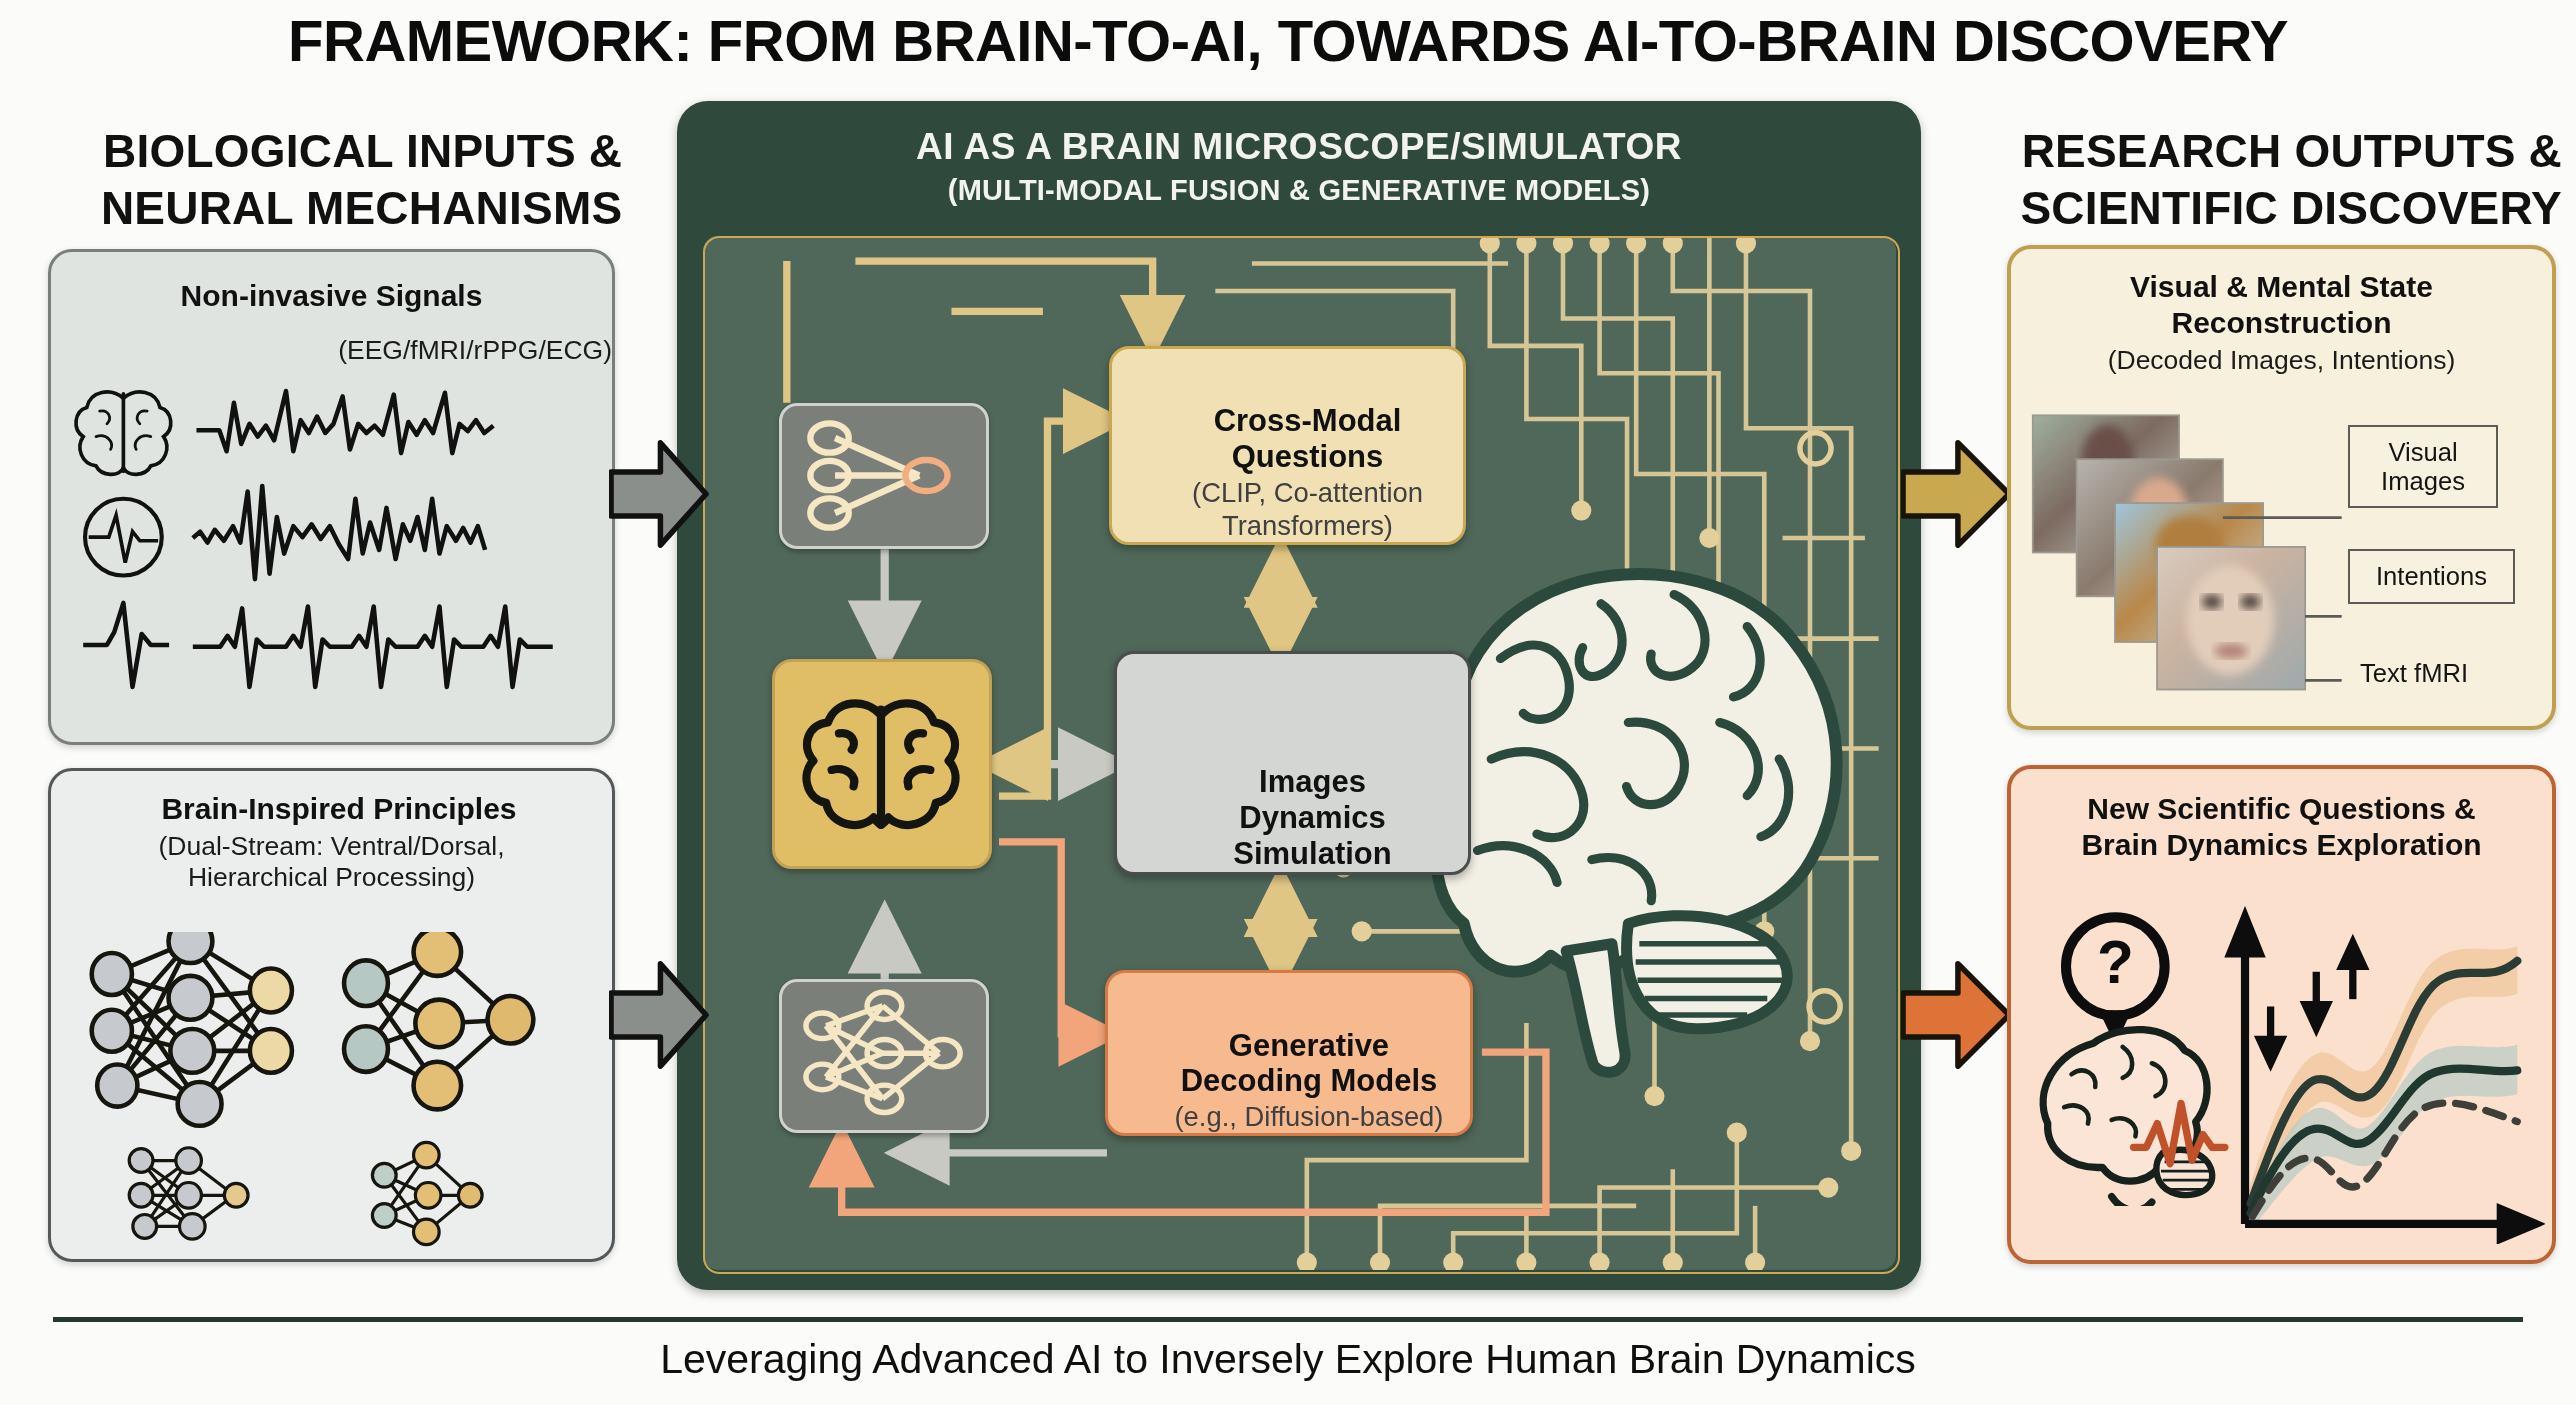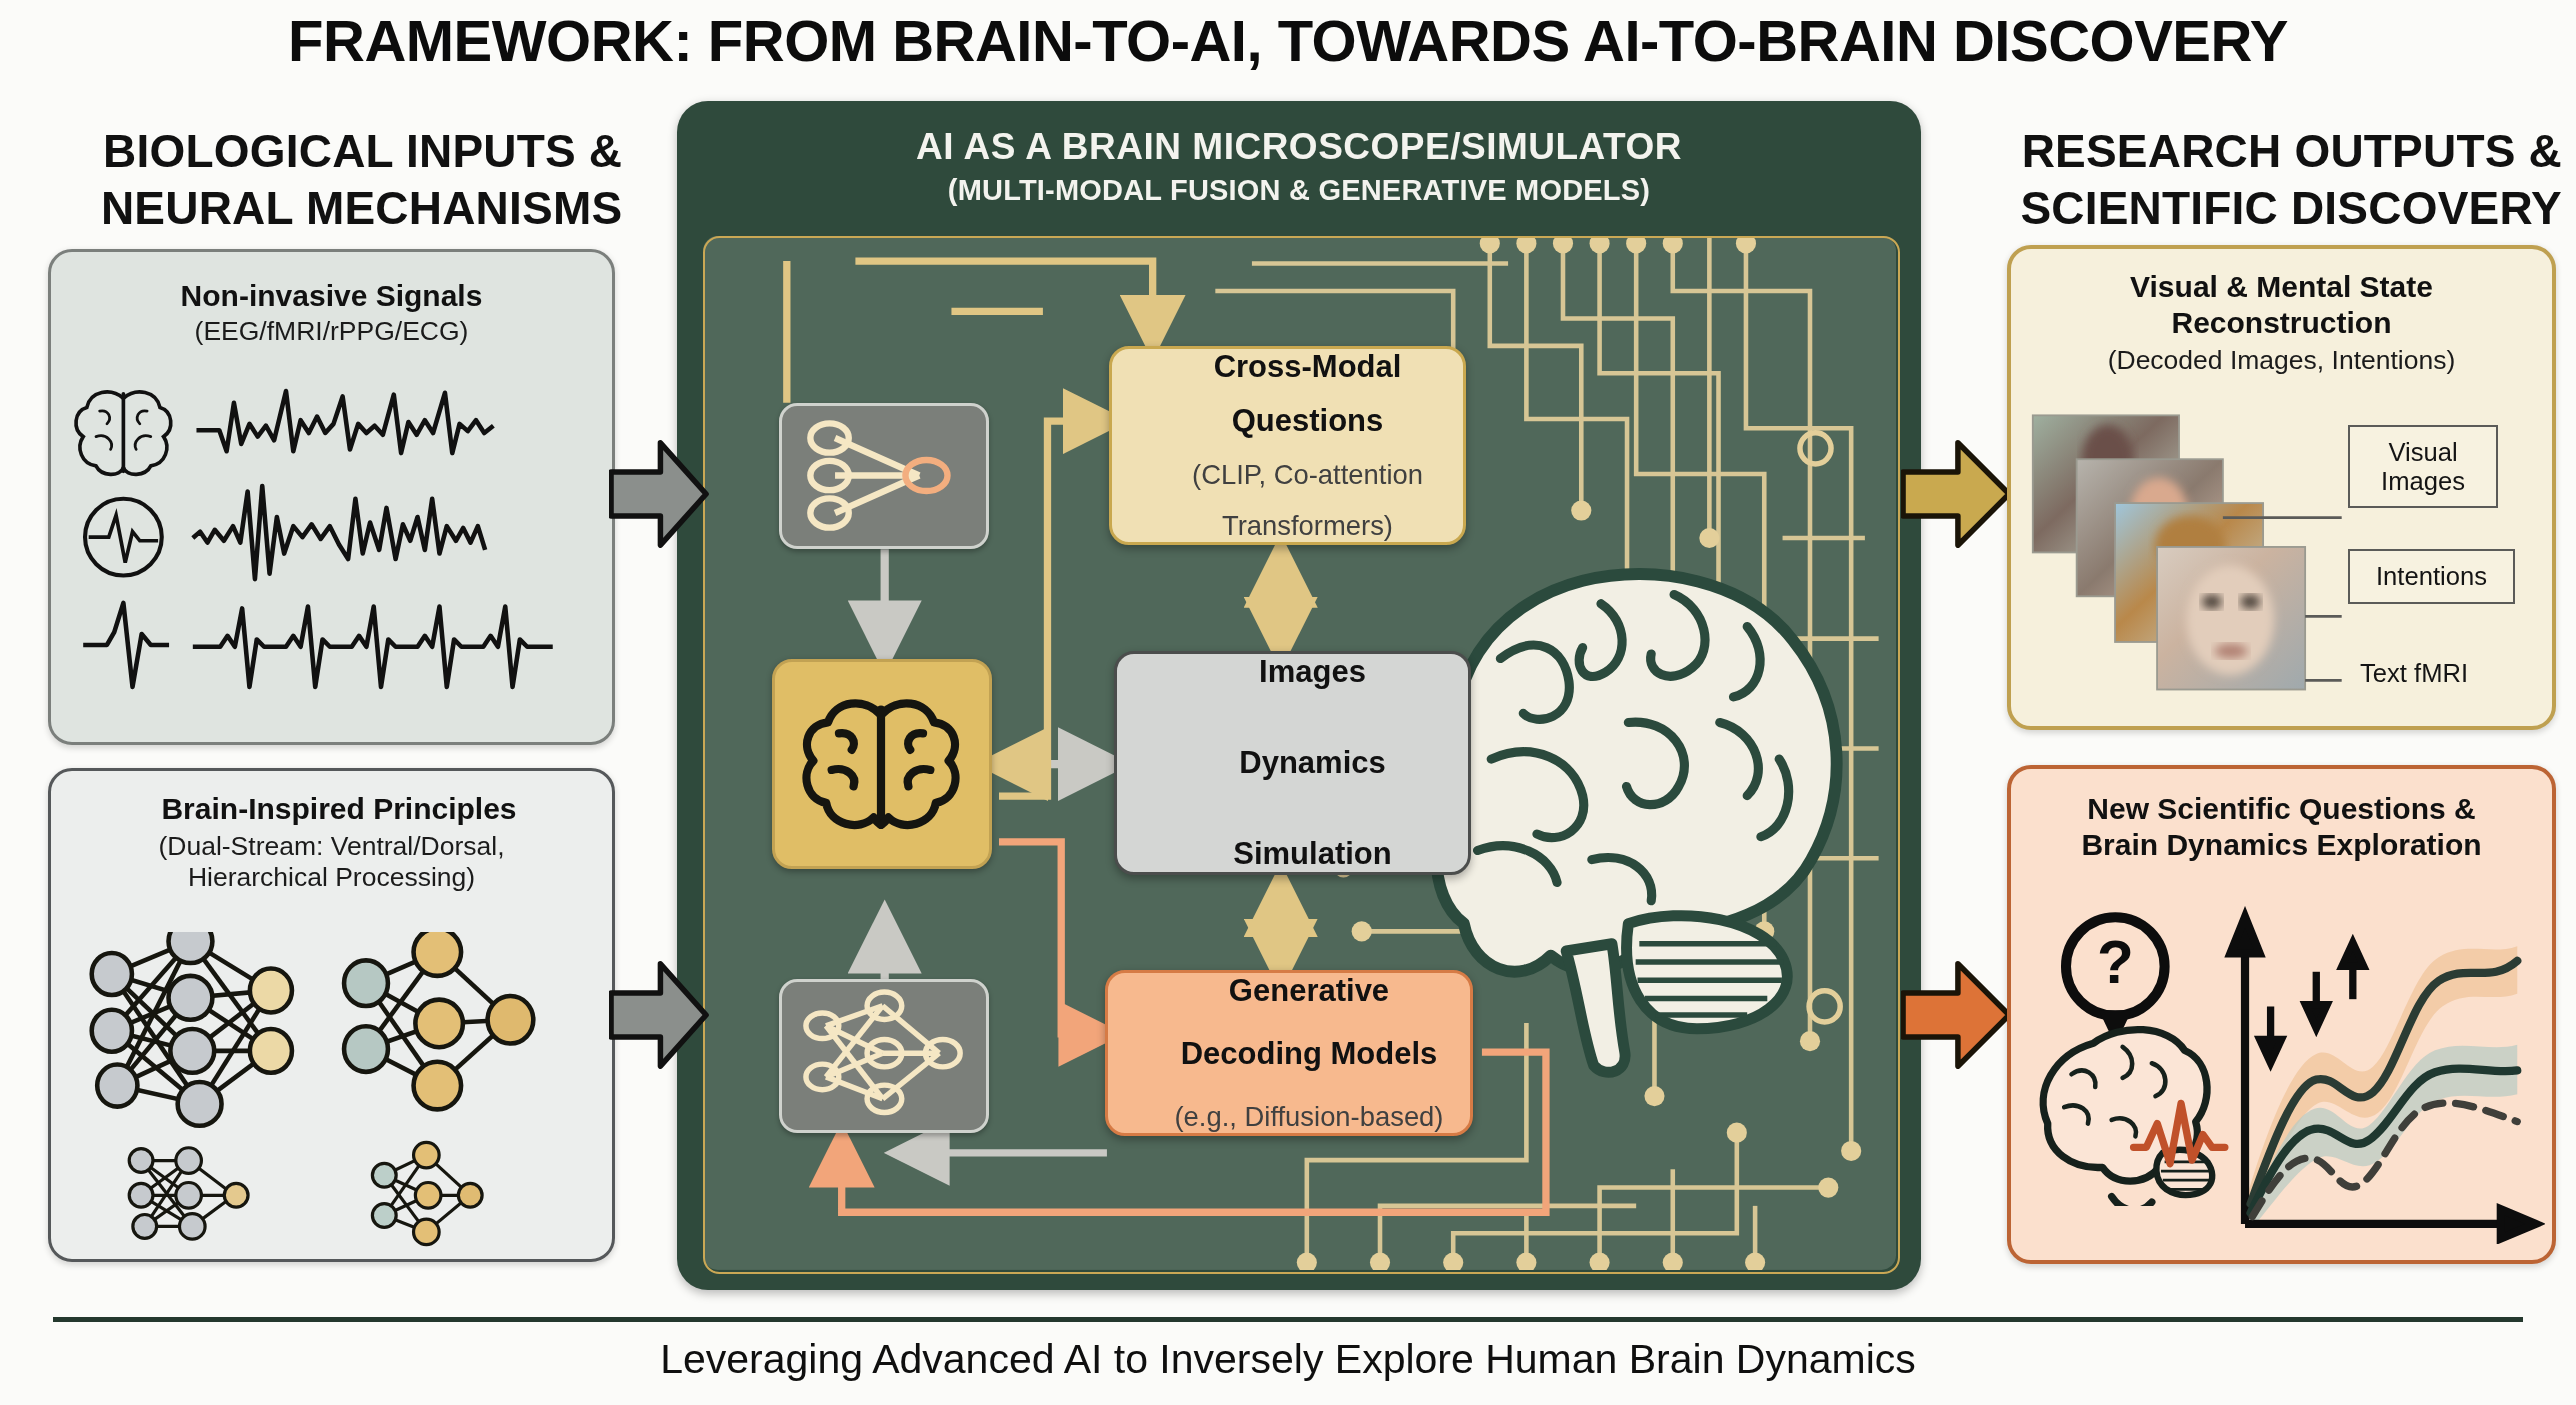--- a/index.html
+++ b/index.html
@@ -95,21 +95,21 @@
   #brain-chip{
     left:772px;top:659px;width:220px;height:210px;
     background:#e0be66;border:3.7px solid #c2a253;
     border-radius:20px;box-sizing:border-box;
     box-shadow:0 2.7px 6.4px rgba(0,0,0,.3);
   }
 
   .proc-box{
     border-radius:20px;box-sizing:border-box;
     box-shadow:0 3.7px 8.2px rgba(0,0,0,.3);
-    display:flex;flex-direction:column;align-items:center;justify-content:space-between;
+    display:flex;flex-direction:column;align-items:center;justify-content:flex-end;
     text-align:center;
     padding-left:40px;
   }
   #box-crossmodal{
     left:1109px;top:346px;width:357px;height:199px;
     background:#f0e0b4;border:3.7px solid #c9a84f;
   }
   #box-dynamics{
     left:1114px;top:651px;width:357px;height:224px;
     background:#d4d6d4;border:3.7px solid #4b4d4c;
@@ -367,21 +367,21 @@
   <div class="proc-sub">(e.g., Diffusion-based)</div>
 </div>
 
 <div class="abs col-head" id="left-col-head">
   <div>BIOLOGICAL INPUTS &amp;</div>
   <div>NEURAL MECHANISMS</div>
 </div>
 
 <div class="abs panel" id="panel-signals">
   <div class="panel-title" style="margin-top:25.6px;">Non-invasive Signals</div>
-  <div class="panel-sub" style="margin-top:2px;">(EEG/fMRI/rPPG/ECG)</div>
+  <div class="panel-sub" style="margin-top:21px;text-align:right;">(EEG/fMRI/rPPG/ECG)</div>
 
   <svg style="position:absolute;left:16.5px;top:128px;" width="531" height="338" viewBox="0 0 580 370">
 
     <g fill="none" stroke="#111" stroke-width="4" stroke-linecap="round">
       <path d="M60 15 V100"></path>
       <path d="M60 20 C46 8 24 12 20 30 C6 34 4 54 16 62 C8 74 14 92 30 94 C36 106 56 106 60 96"></path>
       <path d="M60 20 C74 8 96 12 100 30 C114 34 116 54 104 62 C112 74 106 92 90 94 C84 106 64 106 60 96"></path>
       <path d="M34 34 C44 32 48 42 42 48" stroke-width="3"></path>
       <path d="M30 62 C42 58 50 68 46 76" stroke-width="3"></path>
       <path d="M86 34 C76 32 72 42 78 48" stroke-width="3"></path>

